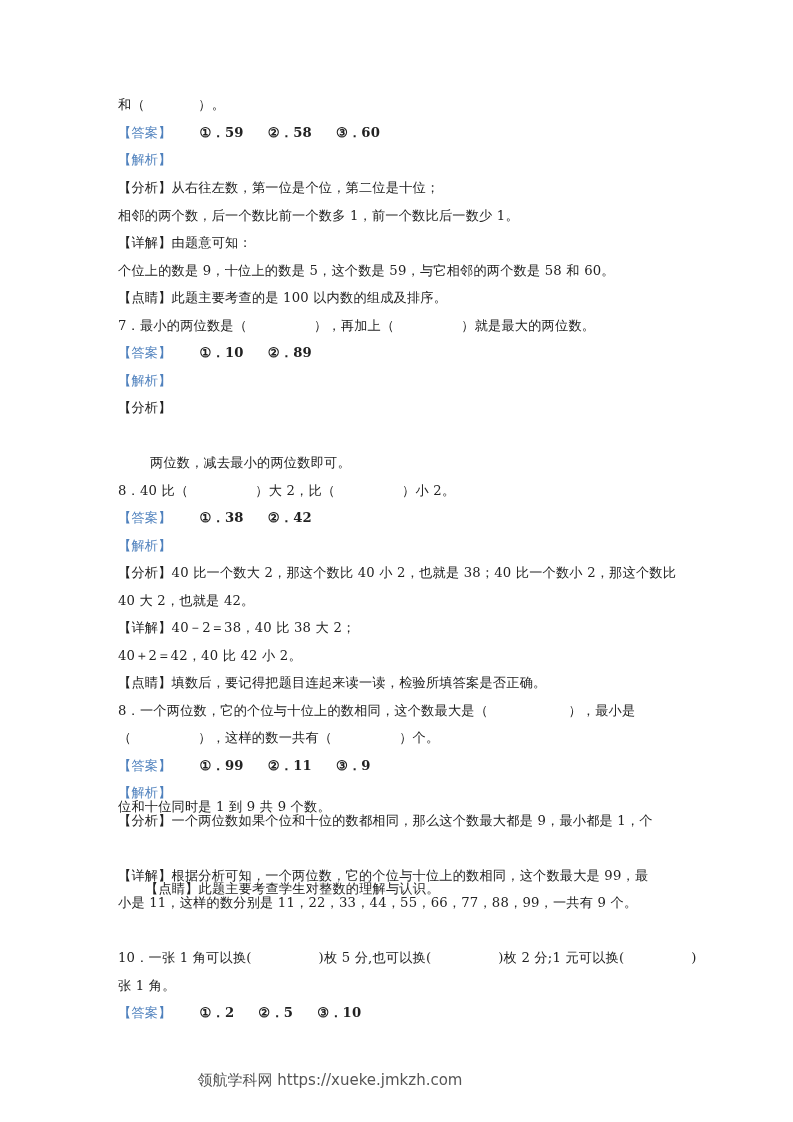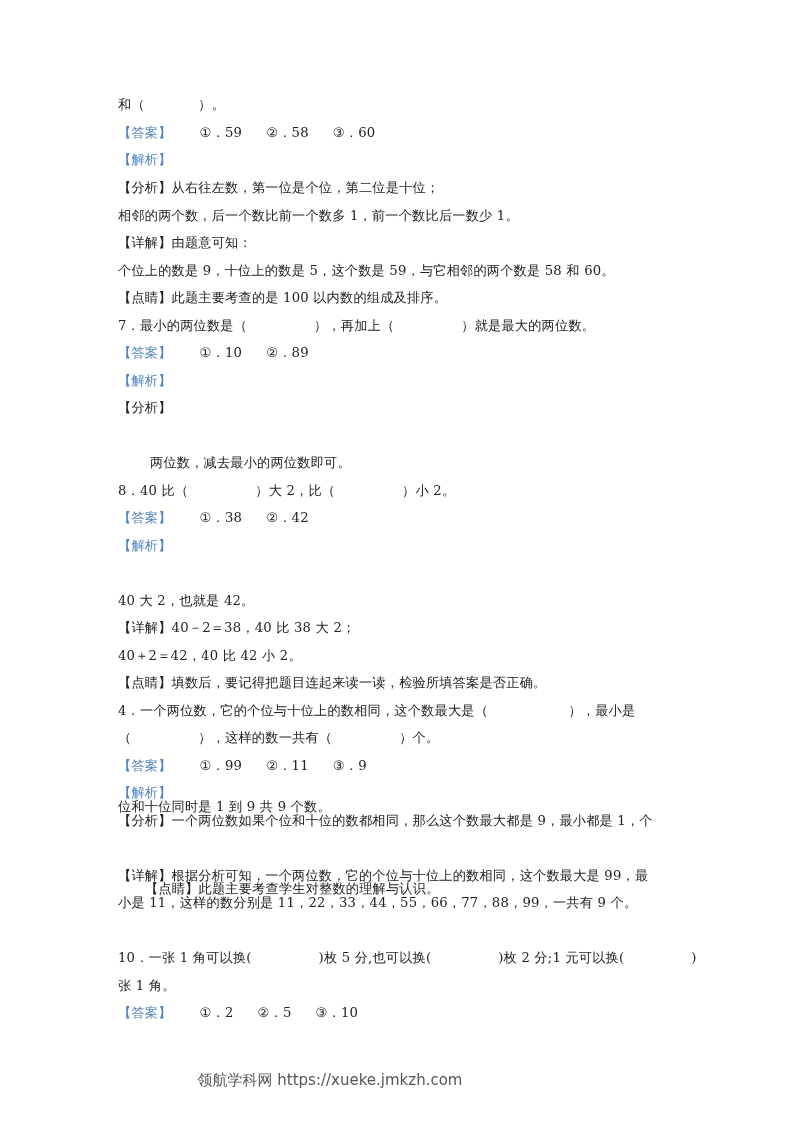--- a/index.html
+++ b/index.html
@@ -2,21 +2,21 @@
 <html><head>
 <meta charset="utf-8">
 <style>
   html, body { margin: 0; padding: 0; background: #ffffff; }
   body { width: 793px; height: 1122px; position: relative; overflow: hidden;
          font-family: "DejaVu Serif", "Liberation Serif", serif; color: #222222; }
   .page { position: absolute; left: 0; top: 0; width: 793px; height: 1122px; }
   .line { position: absolute; left: 118px; font-size: 13.2px; line-height: 18px; white-space: nowrap; letter-spacing: 0.2px; }
   .tag-blue { color: #4f81bd; }
   .tag-black { color: #222222; }
-  .ans-item { display: inline-block; margin-left: 24px; }
+  .ans-item { display: inline-block; margin-left: 24px; font-weight: bold; }
   .ans-first { margin-left: 28px; }
   .footer { position: absolute; left: 0; width: 660px; top: 1071px; text-align: center;
             font-family: "DejaVu Sans", "Liberation Sans", sans-serif; font-size: 15px; color: #555555; }
 </style>
 </head>
 <body>
 
 <div class="page" id="page">
     <div class="line" style="top: 96px;"><span>和（　　　　）。</span></div>
     <div class="line" style="top: 124px;"><span class="tag-blue">【答案】</span><span class="ans-item ans-first">①．59</span><span class="ans-item">②．58</span><span class="ans-item">③．60</span></div>
@@ -27,25 +27,26 @@
     <div class="line" style="top: 262px;"><span>个位上的数是 9，十位上的数是 5，这个数是 59，与它相邻的两个数是 58 和 60。</span></div>
     <div class="line" style="top: 289px;"><span class="tag-black">【点睛】</span><span>此题主要考查的是 100 以内数的组成及排序。</span></div>
     <div class="line" style="top: 317px;"><span>7．最小的两位数是（　　　　　），再加上（　　　　　）就是最大的两位数。</span></div>
     <div class="line" style="top: 344px;"><span class="tag-blue">【答案】</span><span class="ans-item ans-first">①．10</span><span class="ans-item">②．89</span></div>
     <div class="line" style="top: 372px;"><span class="tag-blue">【解析】</span></div>
     <div class="line" style="top: 399px;"><span class="tag-black">【分析】</span><span></span></div>
     <div class="line" style="top: 454px; margin-left: 32px;"><span>两位数，减去最小的两位数即可。</span></div>
     <div class="line" style="top: 482px;"><span>8．40 比（　　　　　）大 2，比（　　　　　）小 2。</span></div>
     <div class="line" style="top: 509px;"><span class="tag-blue">【答案】</span><span class="ans-item ans-first">①．38</span><span class="ans-item">②．42</span></div>
     <div class="line" style="top: 537px;"><span class="tag-blue">【解析】</span></div>
+    <div class="line" style="top: 564px;"><span class="tag-black">【分析】</span><span>40 比一个数大 2，那这个数比 40 小 2，也就是 38；40 比一个数小 2，那这个数比</span></div>
     <div class="line" style="top: 592px;"><span>40 大 2，也就是 42。</span></div>
     <div class="line" style="top: 619px;"><span class="tag-black">【详解】</span><span>40－2＝38，40 比 38 大 2；</span></div>
     <div class="line" style="top: 647px;"><span>40＋2＝42，40 比 42 小 2。</span></div>
     <div class="line" style="top: 674px;"><span class="tag-black">【点睛】</span><span>填数后，要记得把题目连起来读一读，检验所填答案是否正确。</span></div>
-    <div class="line" style="top: 702px;"><span>4．一个两位数，它的个位与十位上的数相同，这个数最大是（　　　　　　），最小是</span></div>
+    <div class="line" style="top: 702px;"><span>8．一个两位数，它的个位与十位上的数相同，这个数最大是（　　　　　　），最小是</span></div>
     <div class="line" style="top: 729px;"><span>（　　　　　），这样的数一共有（　　　　　）个。</span></div>
     <div class="line" style="top: 757px;"><span class="tag-blue">【答案】</span><span class="ans-item ans-first">①．99</span><span class="ans-item">②．11</span><span class="ans-item">③．9</span></div>
     <div class="line" style="top: 784px;"><span class="tag-blue">【解析】</span></div>
     <div class="line" style="top: 812px;"><span class="tag-black">【分析】</span><span>一个两位数如果个位和十位的数都相同，那么这个数最大都是 9，最小都是 1，个</span></div>
     <div class="line" style="top: 798px;"><span>位和十位同时是 1 到 9 共 9 个数。</span></div>
     <div class="line" style="top: 867px;"><span class="tag-black">【详解】</span><span>根据分析可知，一个两位数，它的个位与十位上的数相同，这个数最大是 99，最</span></div>
     <div class="line" style="top: 894px;"><span>小是 11，这样的数分别是 11，22，33，44，55，66，77，88，99，一共有 9 个。</span></div>
     <div class="line" style="top: 880px; margin-left: 27px;"><span class="tag-black">【点睛】</span><span>此题主要考查学生对整数的理解与认识。</span></div>
     <div class="line" style="top: 949px;"><span>10．一张 1 角可以换(　　　　　)枚 5 分,也可以换(　　　　　)枚 2 分;1 元可以换(　　　　　)</span></div>
     <div class="line" style="top: 977px;"><span>张 1 角。</span></div>

